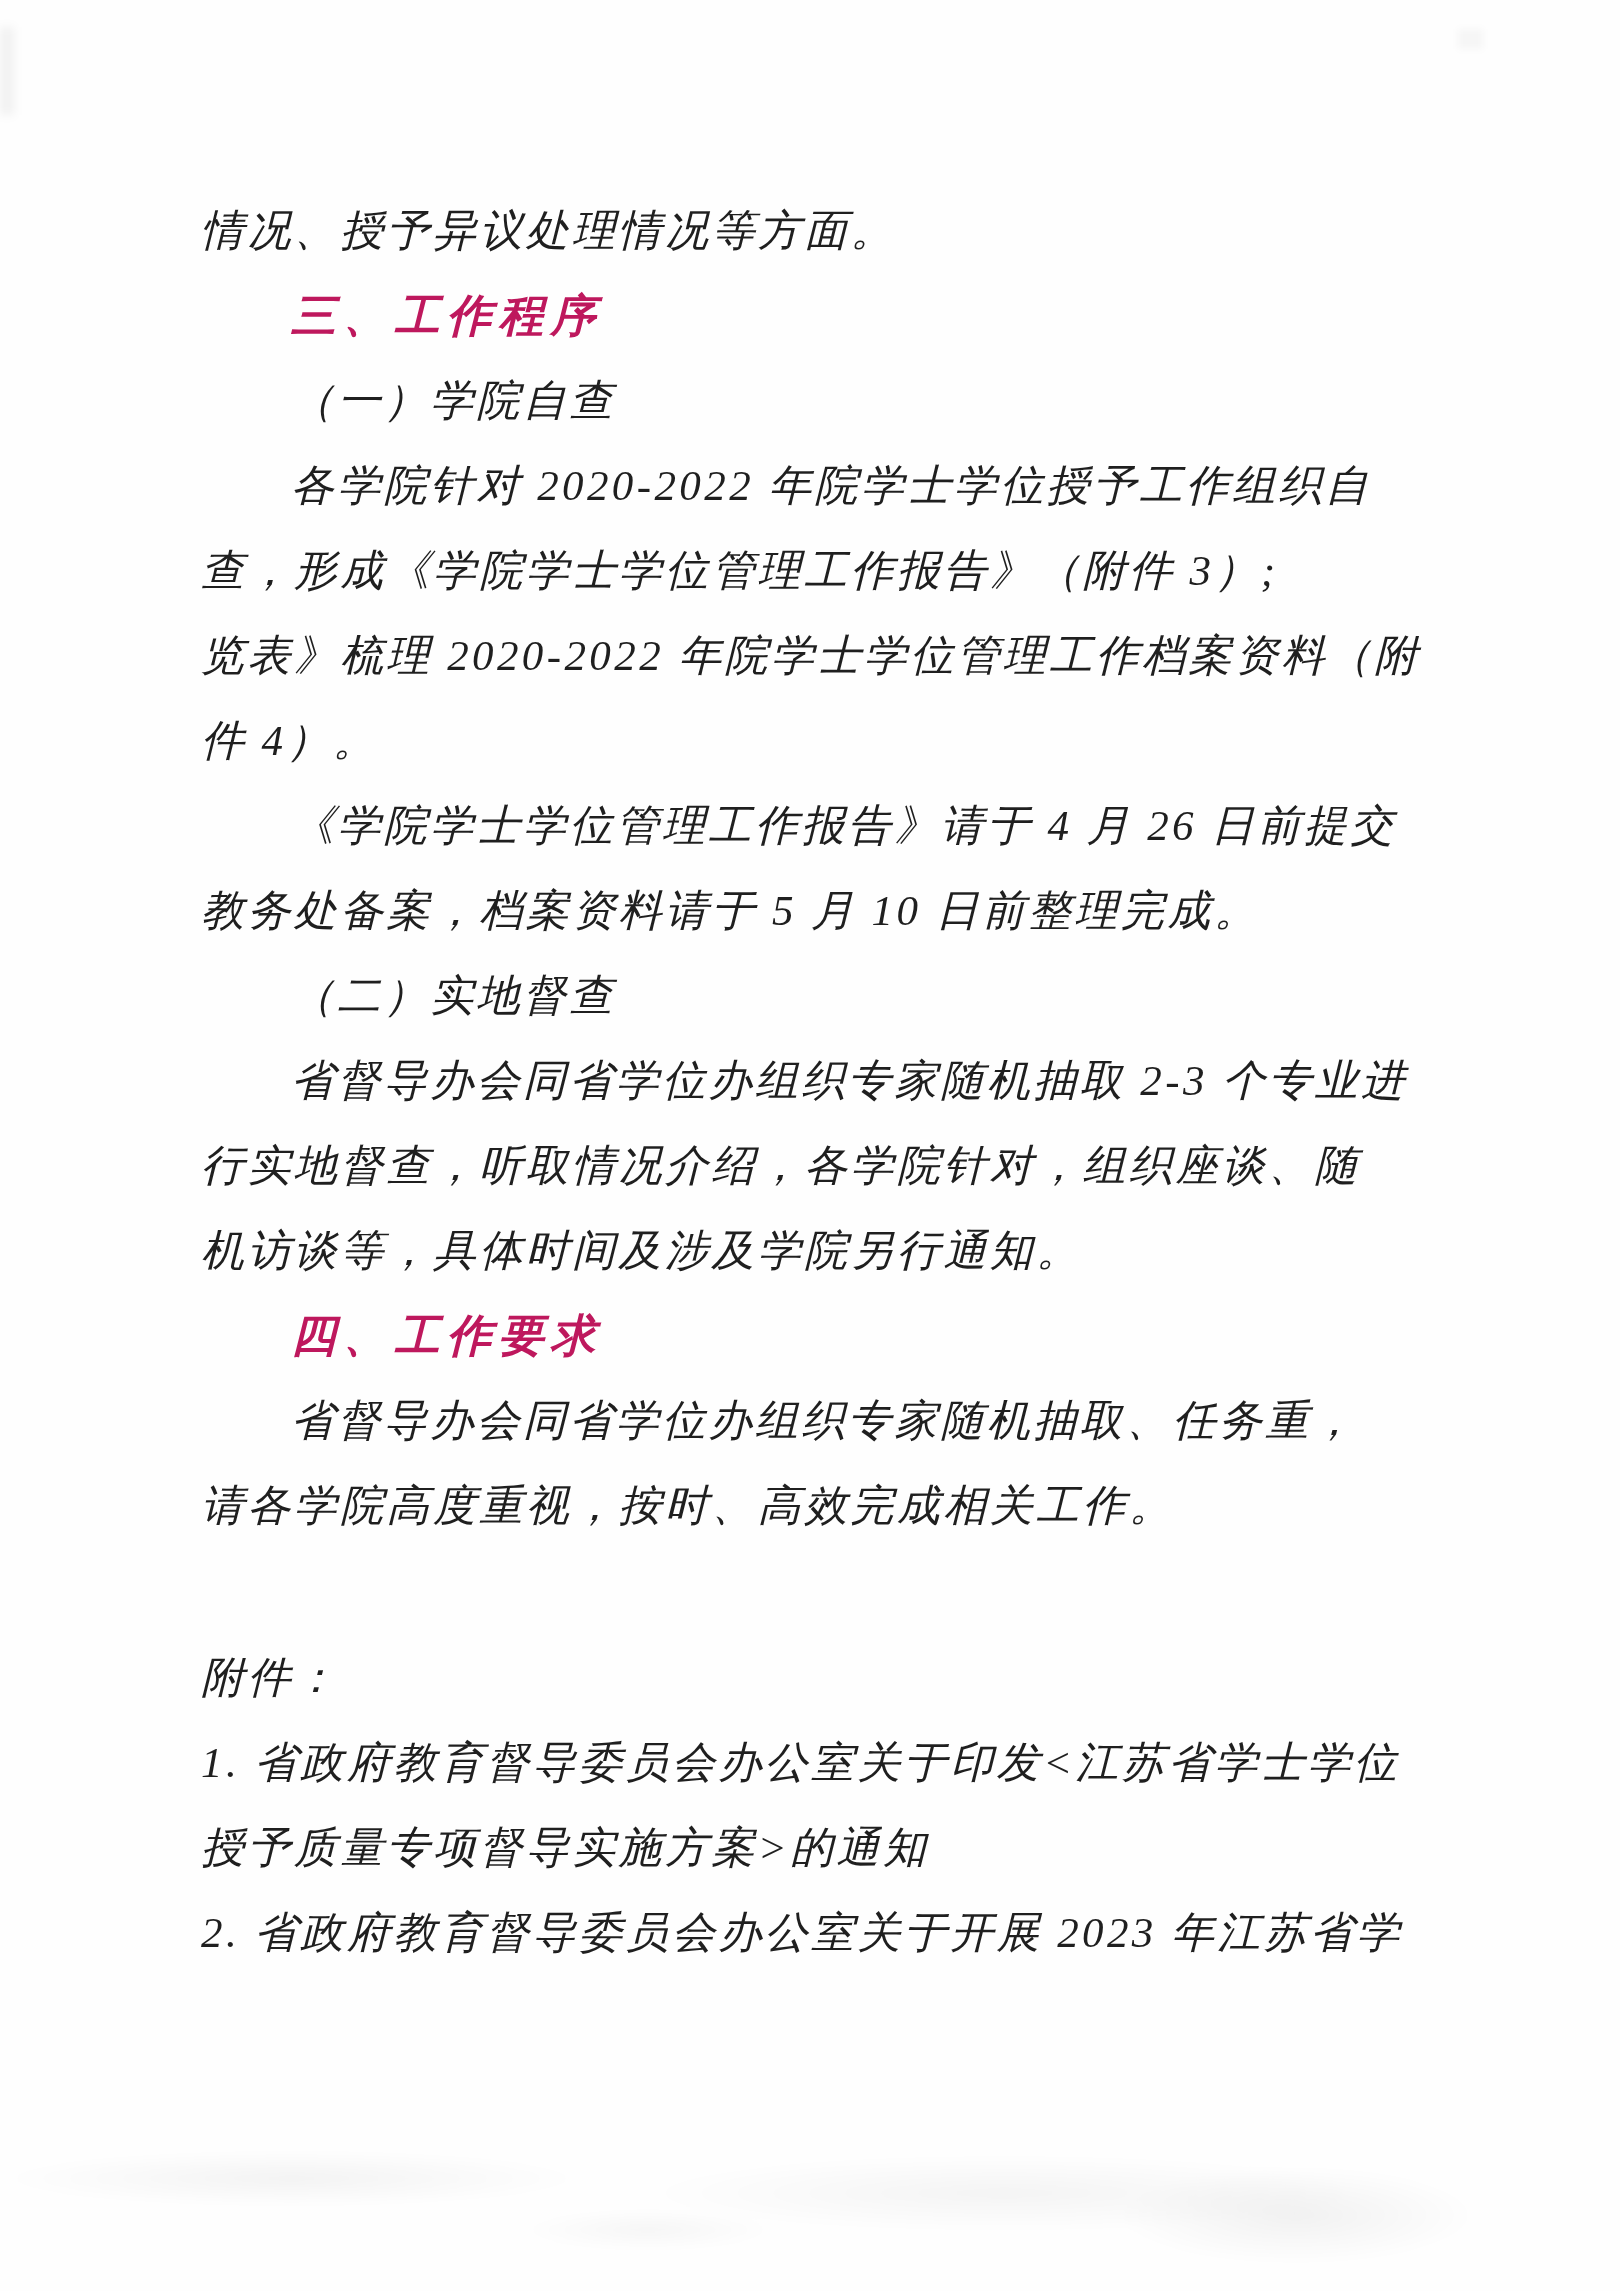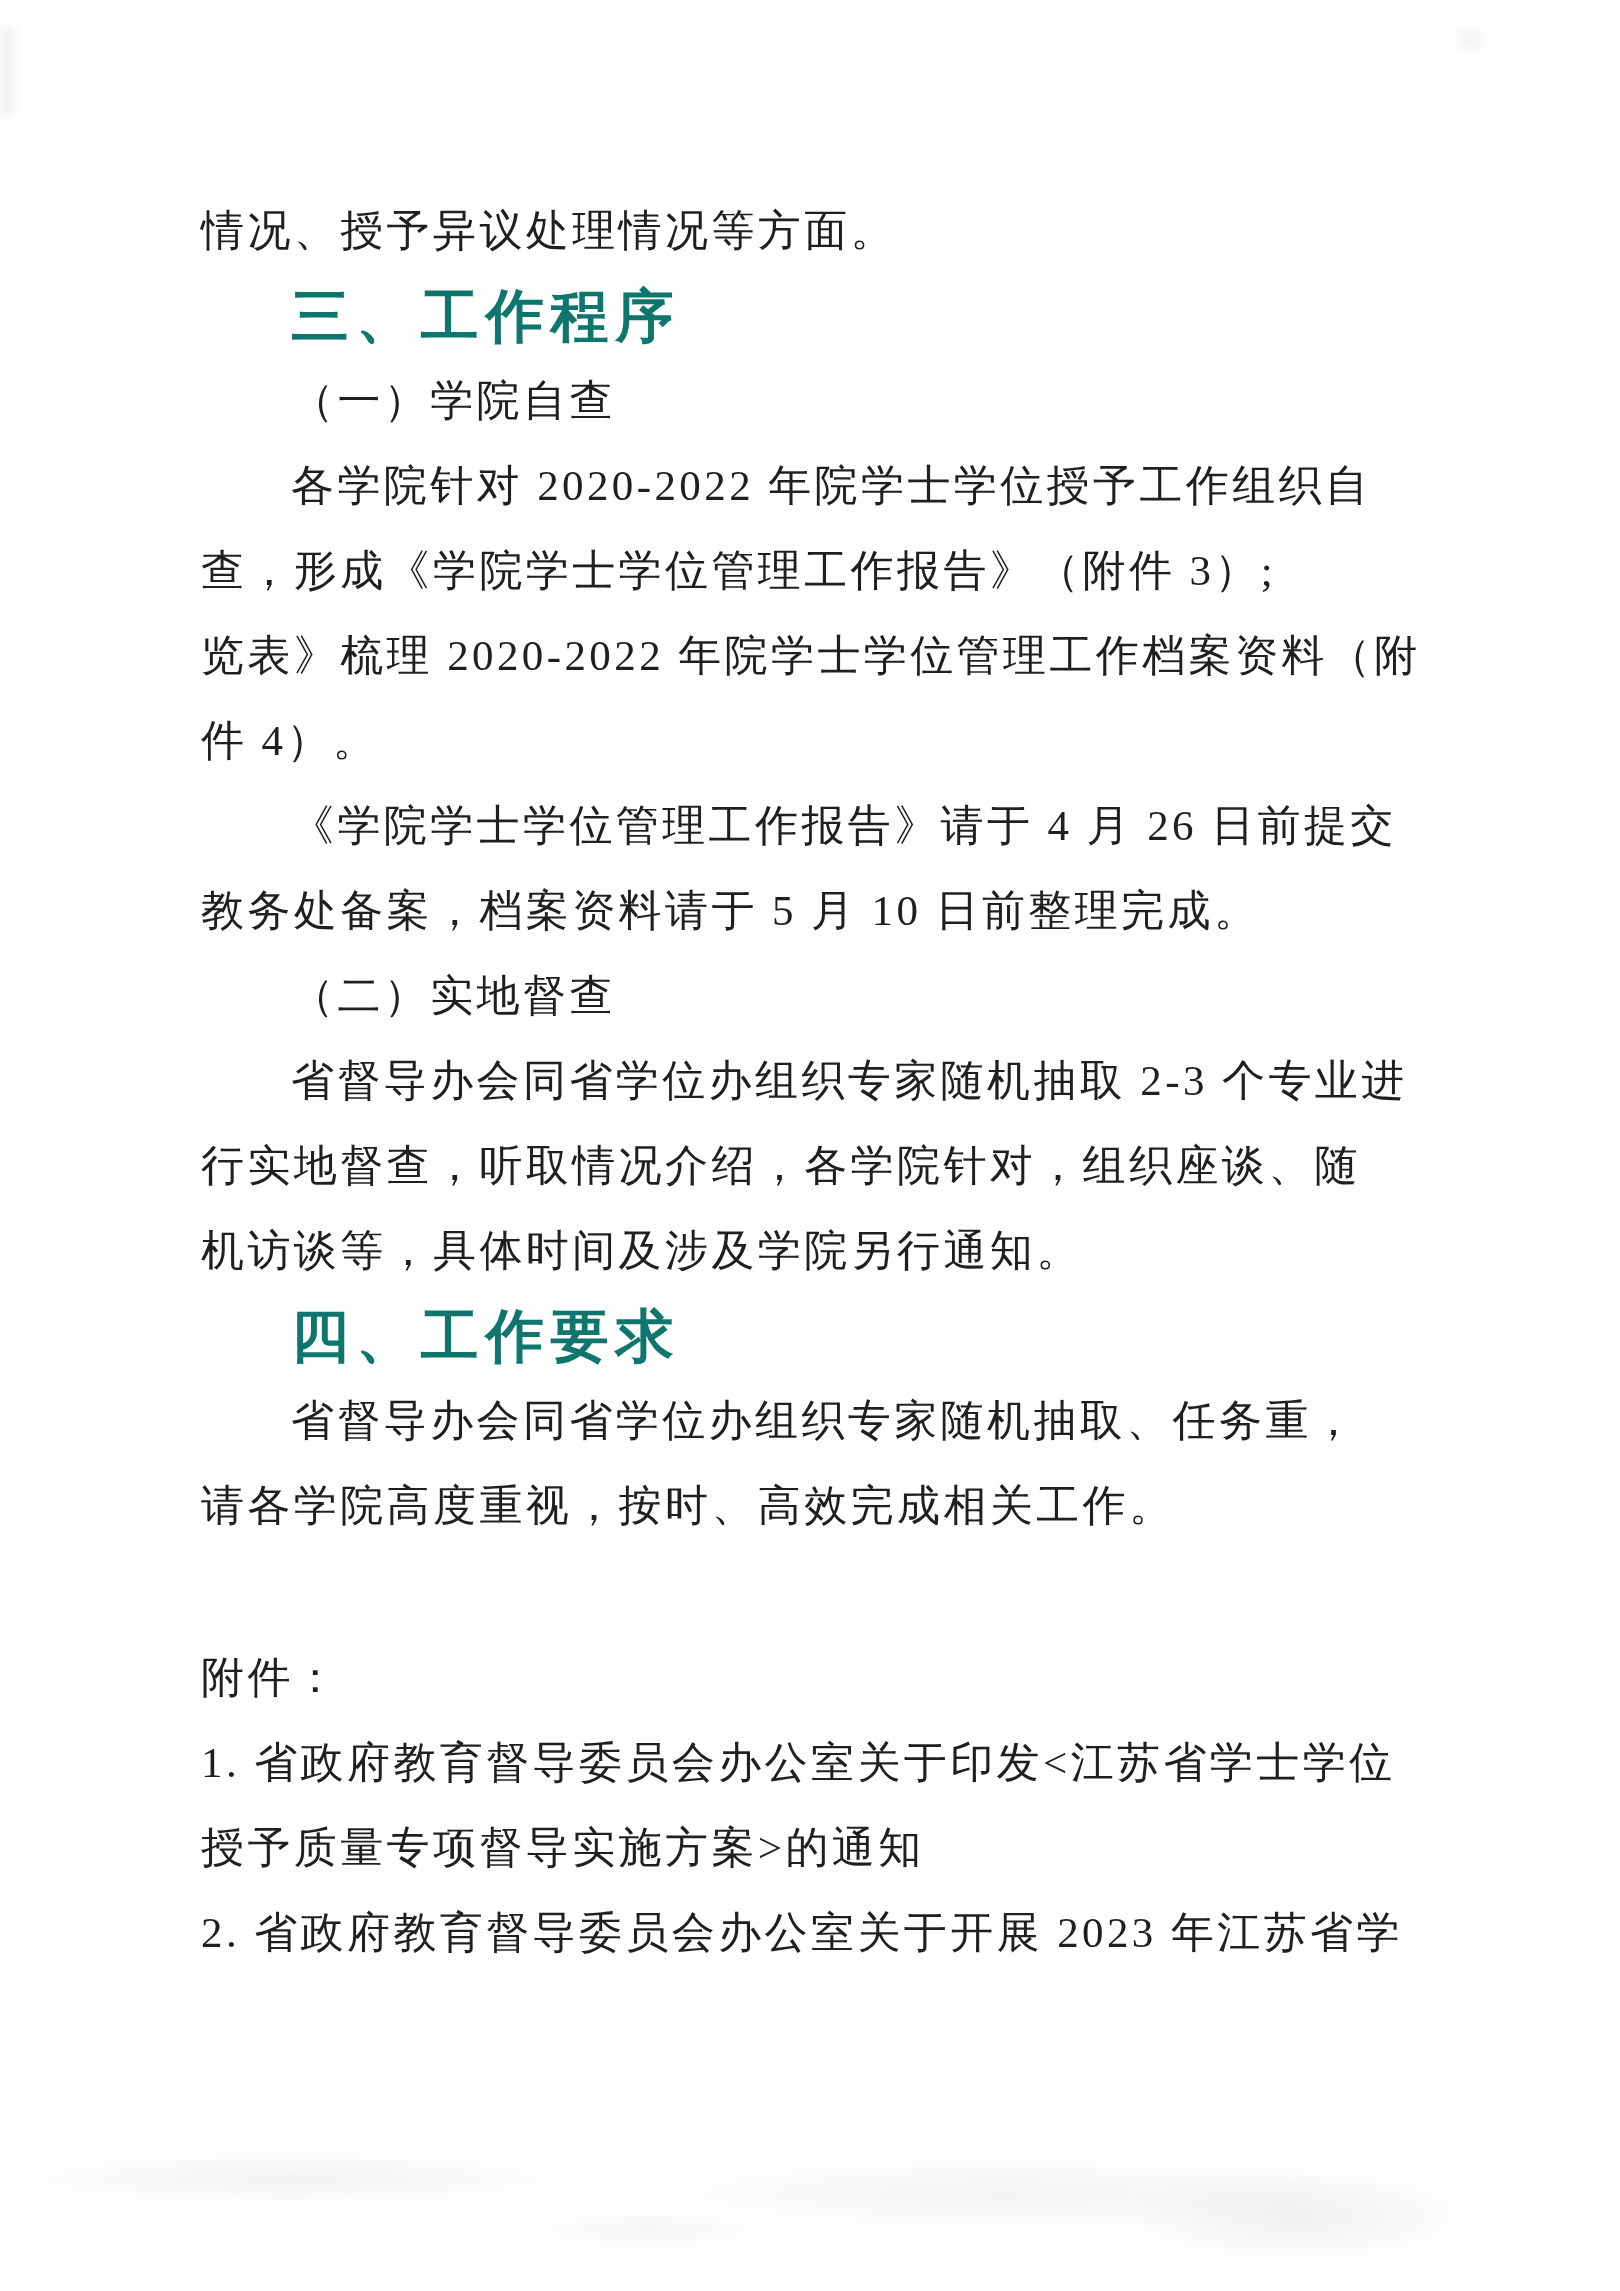--- a/index.html
+++ b/index.html
@@ -24,30 +24,31 @@
   }
   .ln {
     margin: 0;
     padding: 0;
     height: 85px;
     line-height: 85px;
     font-size: 43px;
     letter-spacing: 3.4px;
     white-space: nowrap;
     font-weight: normal;
+    font-style: italic;
   }
   .first { text-indent: 90px; }
   .sub   { text-indent: 90px; }
   .heading {
     text-indent: 90px;
     font-family: "Liberation Sans", "DejaVu Sans", sans-serif;
     font-weight: bold;
-    font-size: 58px;
+    font-size: 45px;
     letter-spacing: 6.9px;
-    color: #0f766e;
+    color: #be185d;
   }
   .attach { margin-top: 87px; }
 
   
   .artifact { position: absolute; pointer-events: none; }
   .artifact-bottom {
     left: 0;
     top: 2127px;
     width: 100%;
     height: 147px;

